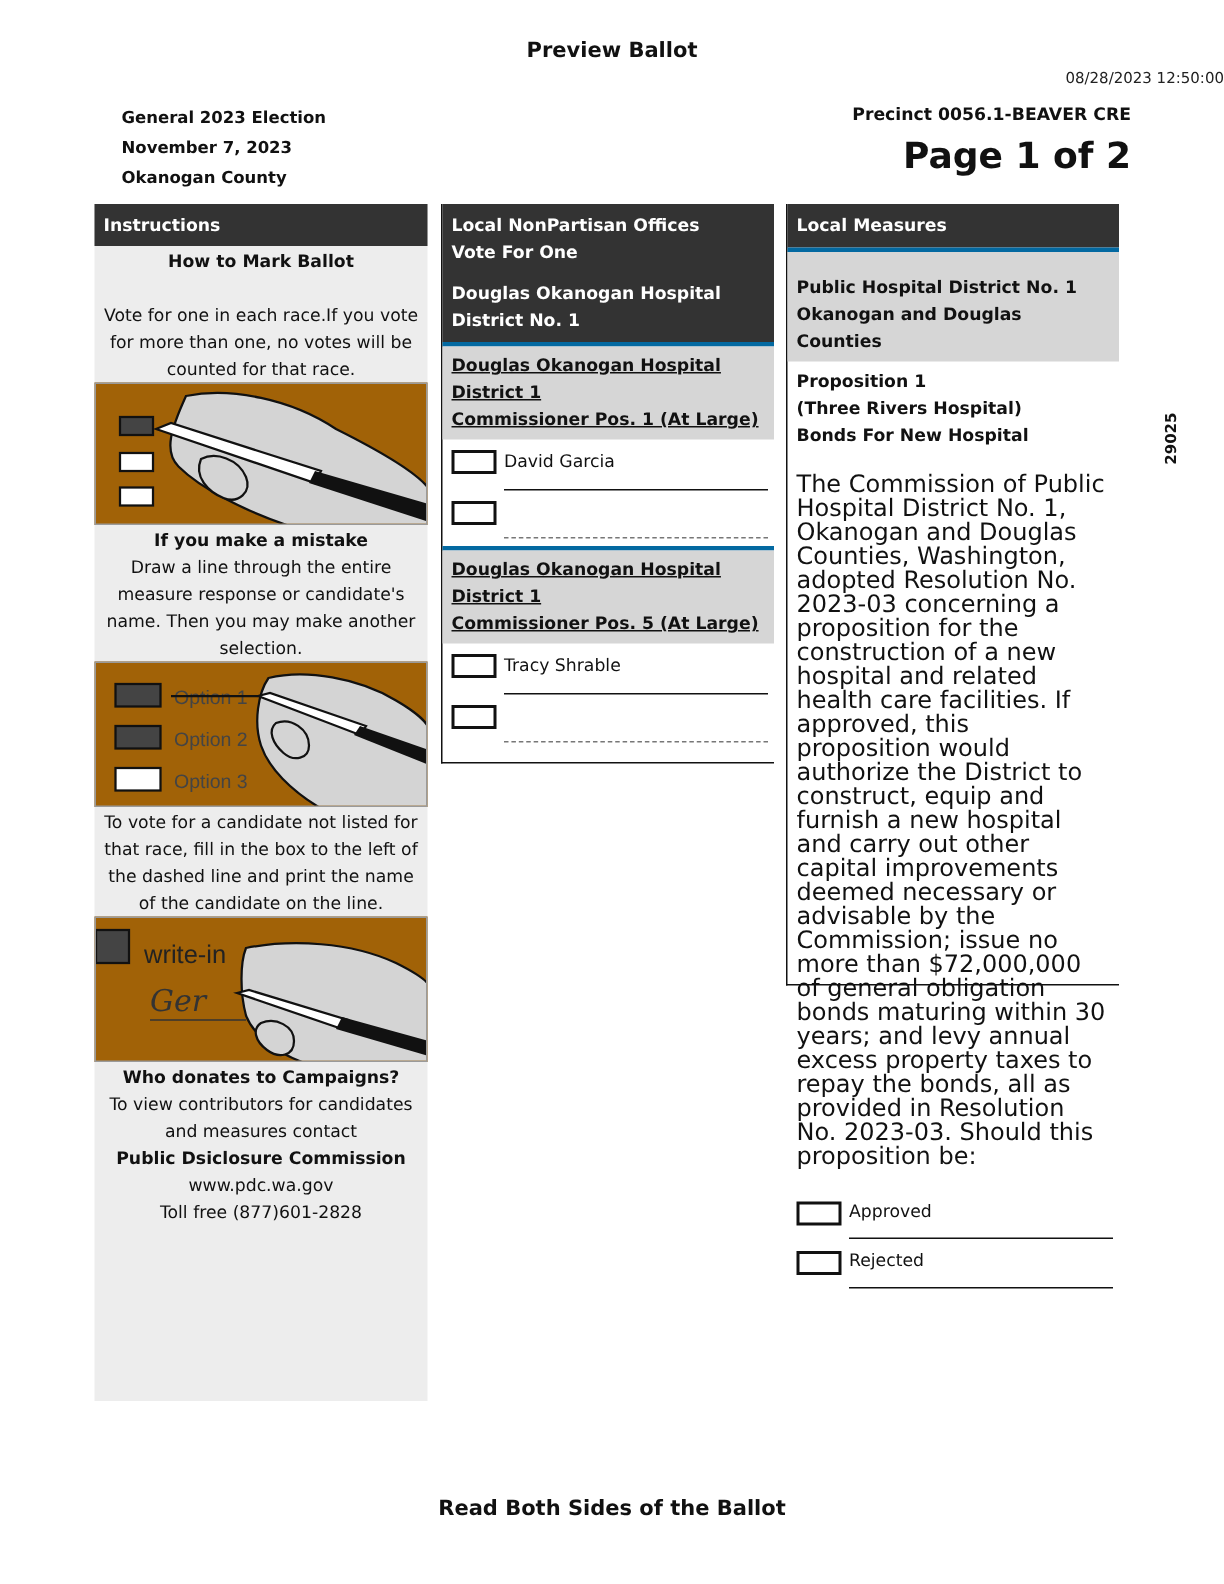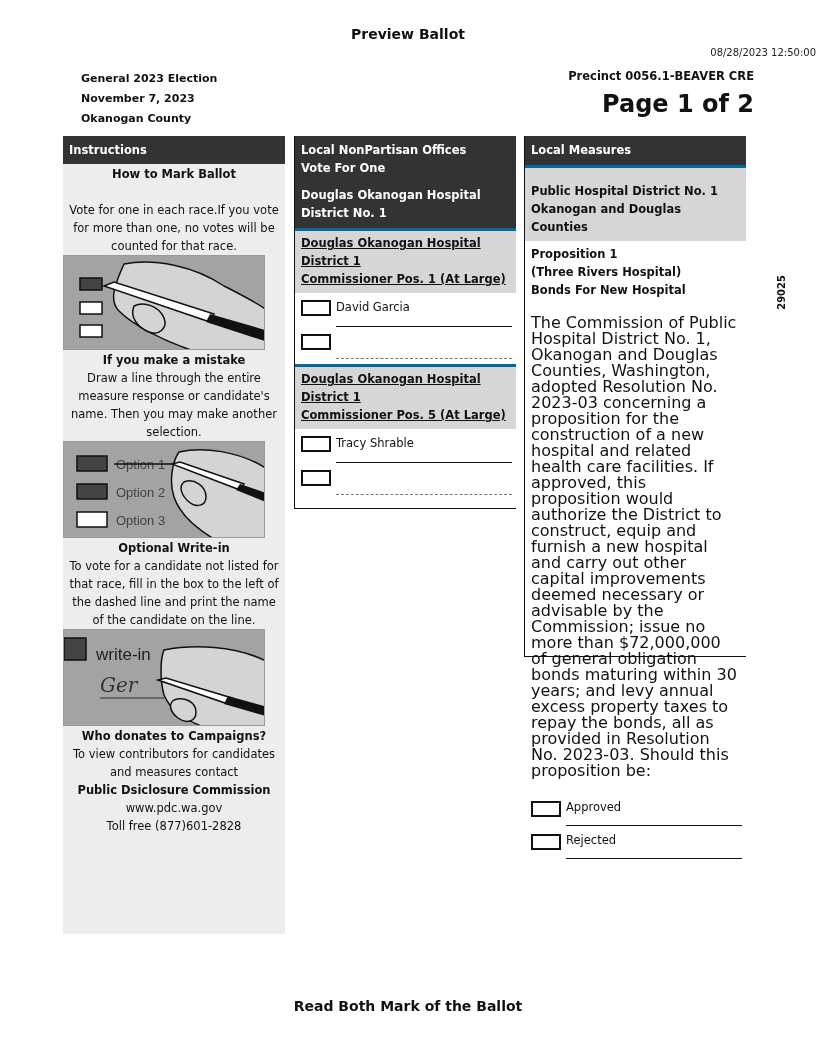--- a/index.html
+++ b/index.html
@@ -22,21 +22,21 @@
   .col-measures { left: 524px; width: 222px; height: 521px; border-left: 1.5px solid #111; border-bottom: 1px solid #111; }
 
   .dark-head { background: #333333; color: #fff; font-weight: bold; font-size: 11.5px; padding: 5px 6px; line-height: 18px; }
   .gray-head { background: #d6d6d6; font-weight: bold; font-size: 11.5px; padding: 5px 6px; line-height: 18px; }
 
   .instr-body { padding: 0 5px; font-size: 11.5px; line-height: 18px; text-align: center; }
   .instr-body .sub { font-weight: bold; }
   .instr-body p { margin: 0; }
   .gap { height: 18px; }
 
-  .illus { background: #a3a3a3; border: 1px solid #9a9a9a; margin: 0 0; width: 202px; position: relative; overflow: hidden; text-decoration: underline; }
+  .illus { background: #a16207; border: 1px solid #9a9a9a; margin: 0 0; width: 222px; position: relative; overflow: hidden; text-decoration: underline; }
   .illus svg { display: block; }
 
   .cand-row { position: relative; height: 35px; }
   .vbox { position: absolute; left: 6px; width: 30px; height: 16px; border: 2.5px solid #111; background: #fff; }
   .cand-name { position: absolute; left: 41px; top: 3px; font-size: 11.5px; }
   .cand-line { position: absolute; left: 41px; right: 4px; height: 1px; background: #111; }
   .wi-line { position: absolute; left: 41px; right: 4px; height: 0; border-top: 1.5px dashed #777; }
   .contest-sep { border-top: 3px solid #0369a1; text-decoration: underline; }
 
   .prop-title { padding: 4px 6px 0 6px; font-weight: bold; font-size: 11.5px; line-height: 18px; }
@@ -97,21 +97,20 @@
       <text x="52" y="55" font-family="Liberation Sans, sans-serif" font-size="13" fill="#444">Option 2</text>
       <text x="52" y="83" font-family="Liberation Sans, sans-serif" font-size="13" fill="#444">Option 3</text>
       <path d="M115 10 C140 4,175 10,200 25 C212 32,222 40,222 45 L222 97 L150 97 C130 85,115 70,110 55 C105 40,108 20,115 10 Z" fill="#d4d4d4" stroke="#111" stroke-width="1.5"></path>
       <path d="M120 40 C130 36,142 44,142 55 C142 64,132 66,125 60 C118 54,114 45,120 40 Z" fill="#d4d4d4" stroke="#111" stroke-width="1.5"></path>
       <polygon points="108,22 116,20 180,42 176,48" fill="#fff" stroke="#111" stroke-width="1.5"></polygon>
       <polygon points="176,42 222,58 222,68 172,48" fill="#111"></polygon>
     </svg>
   </div>
 
   <div class="instr-body" style="padding-top:1px;">
-    <p class="sub">Optional Write-in</p>
     <p>To vote for a candidate not listed for that race, fill in the box to the left of the dashed line and print the name of the candidate on the line.</p>
   </div>
 
   <div class="illus" style="height:97px;">
     <svg width="222" height="97" viewBox="0 0 222 97">
       <rect x="0" y="8" width="22" height="22" fill="#444" stroke="#111" stroke-width="1.5"></rect>
       <text x="32" y="30" font-family="Liberation Sans, sans-serif" font-size="17" fill="#222">write-in</text>
       <text x="36" y="62" font-family="DejaVu Serif, serif" font-size="20" fill="#333" font-style="italic">Ger</text>
       <line x1="36" y1="68" x2="100" y2="68" stroke="#333" stroke-width="1"></line>
       <path d="M100 20 C130 14,170 16,200 30 C212 36,222 42,222 46 L222 97 L140 97 C120 90,105 78,100 65 C96 50,96 30,100 20 Z" fill="#d4d4d4" stroke="#111" stroke-width="1.5"></path>
@@ -193,13 +192,13 @@
     <div class="cand-name" style="top:1px;">Approved</div>
     <div class="cand-line" style="top:26px;"></div>
   </div>
   <div class="cand-row" style="height:33px;">
     <div class="vbox" style="top:2px;"></div>
     <div class="cand-name" style="top:1px;">Rejected</div>
     <div class="cand-line" style="top:26px;"></div>
   </div>
 </div>
 
-<div class="footer">Read Both Mark of the Ballot</div>
+<div class="footer">Read Both Sides of the Ballot</div>
 
 </body></html>

